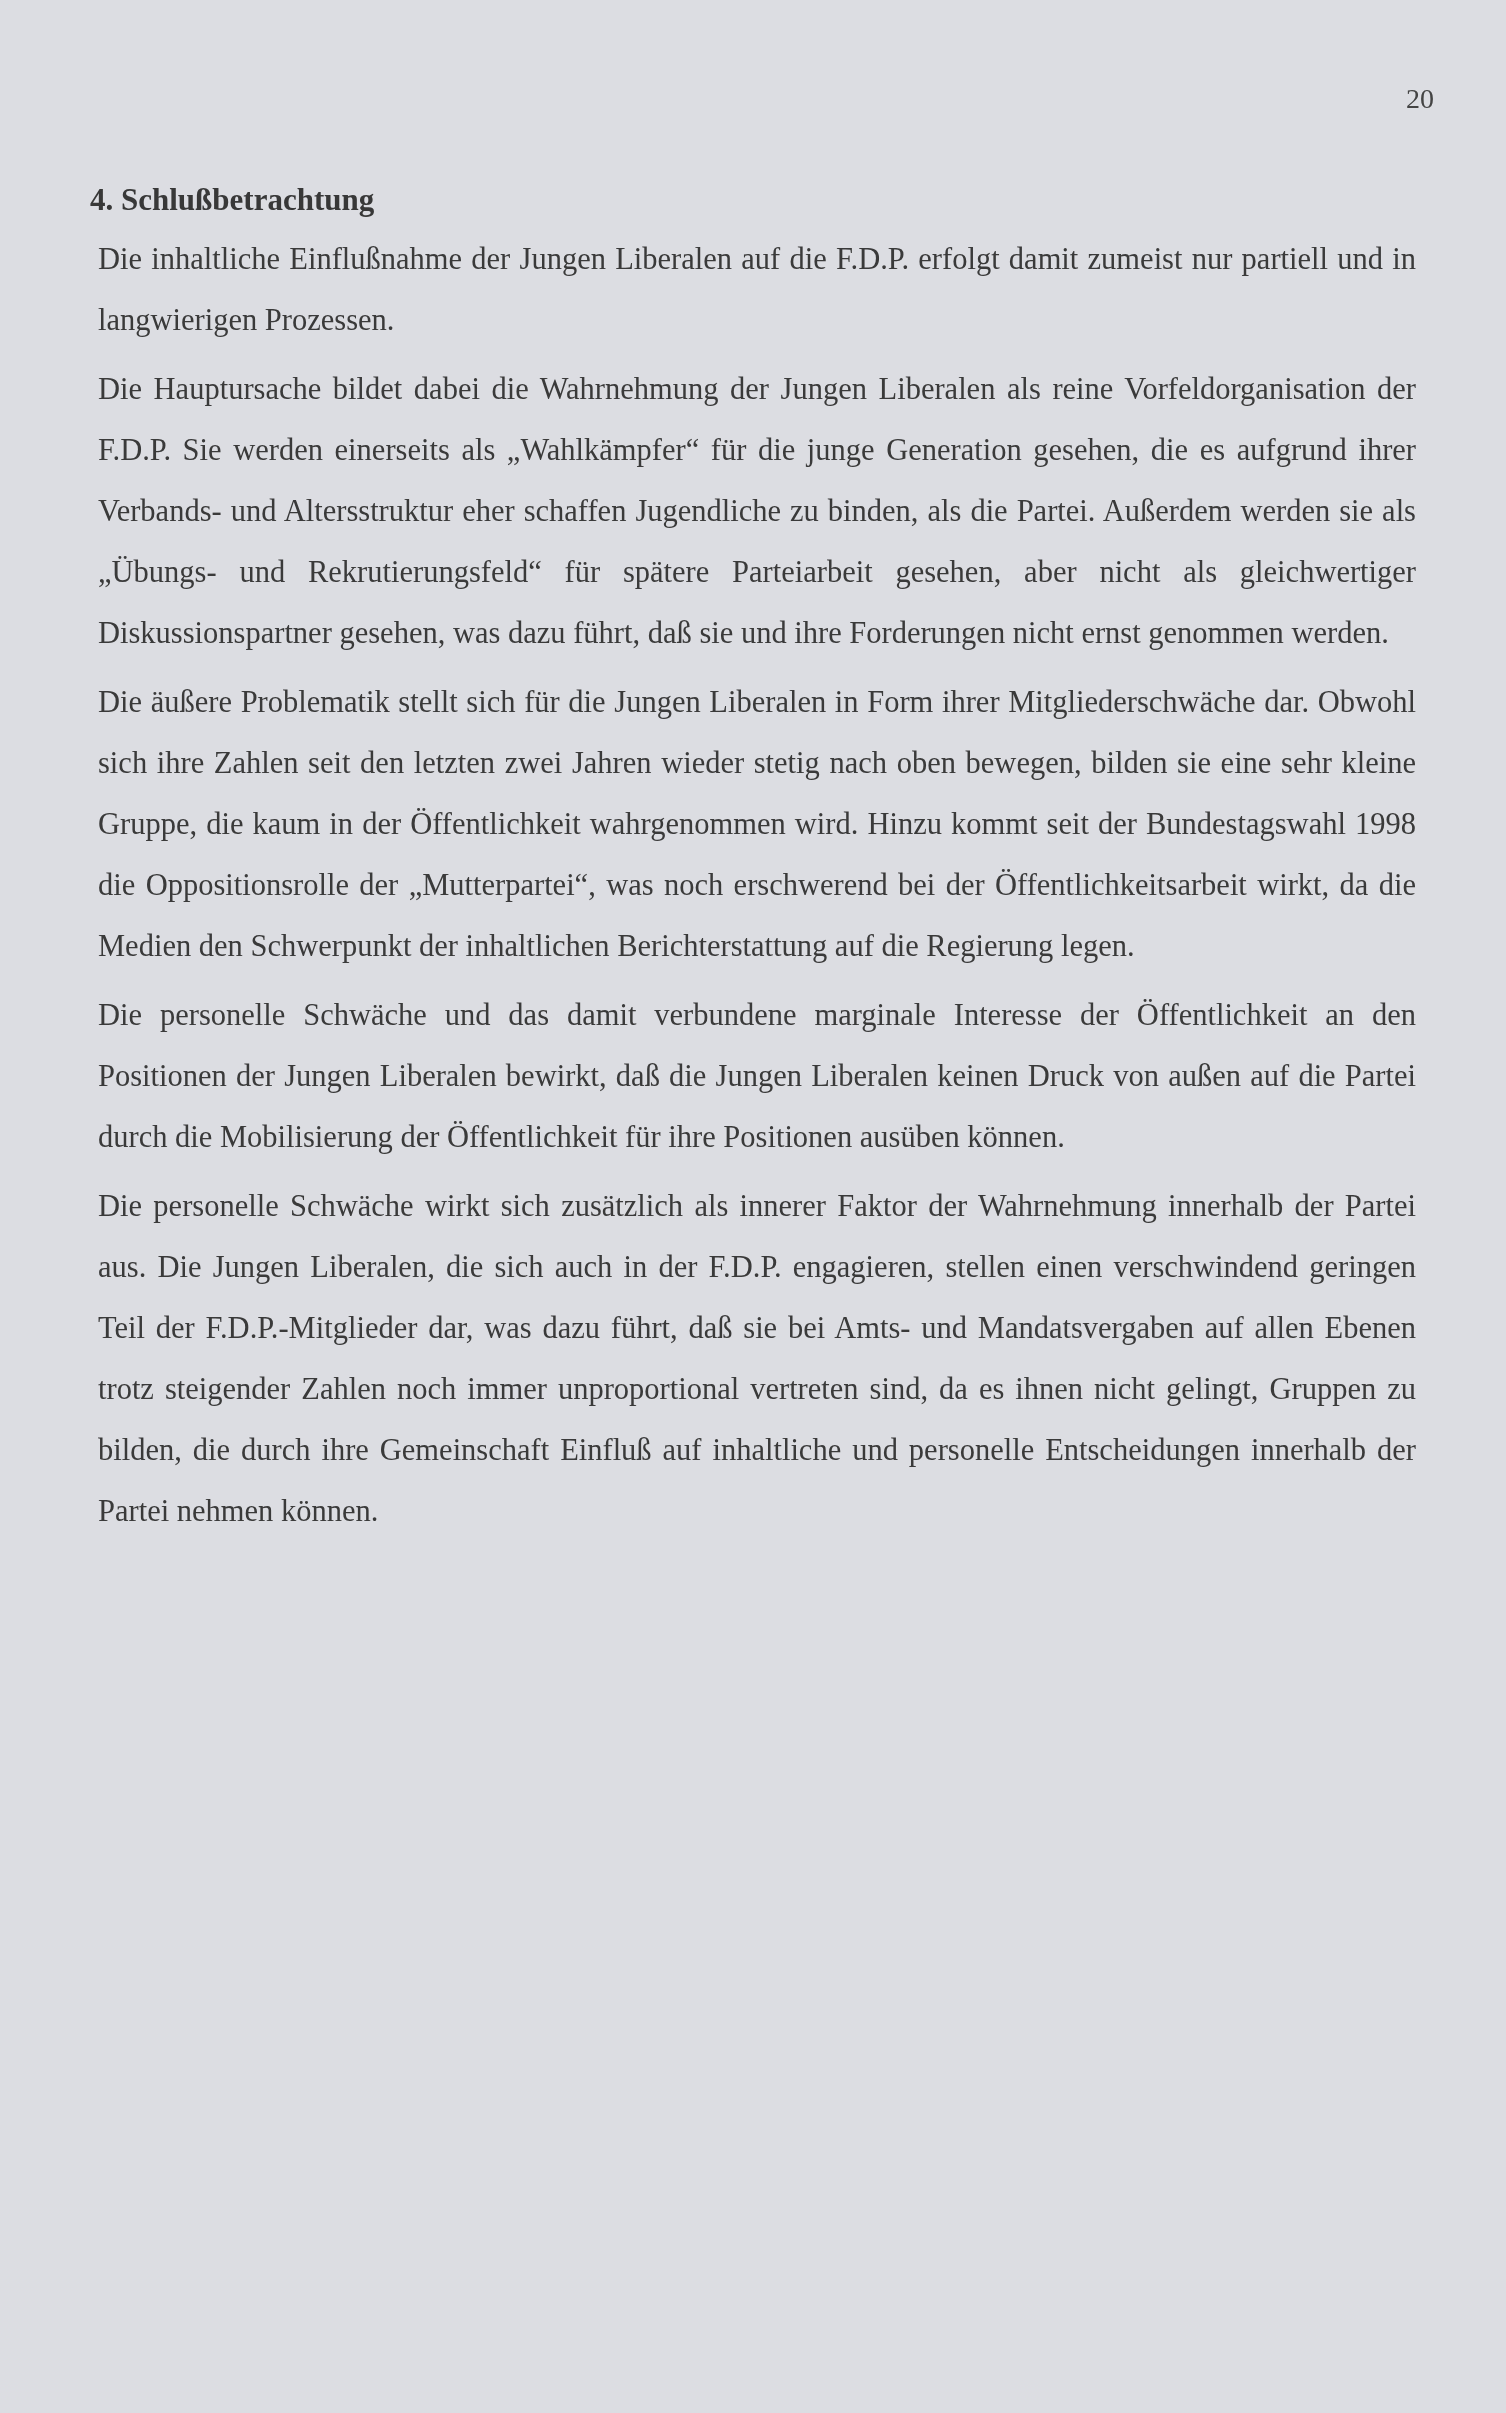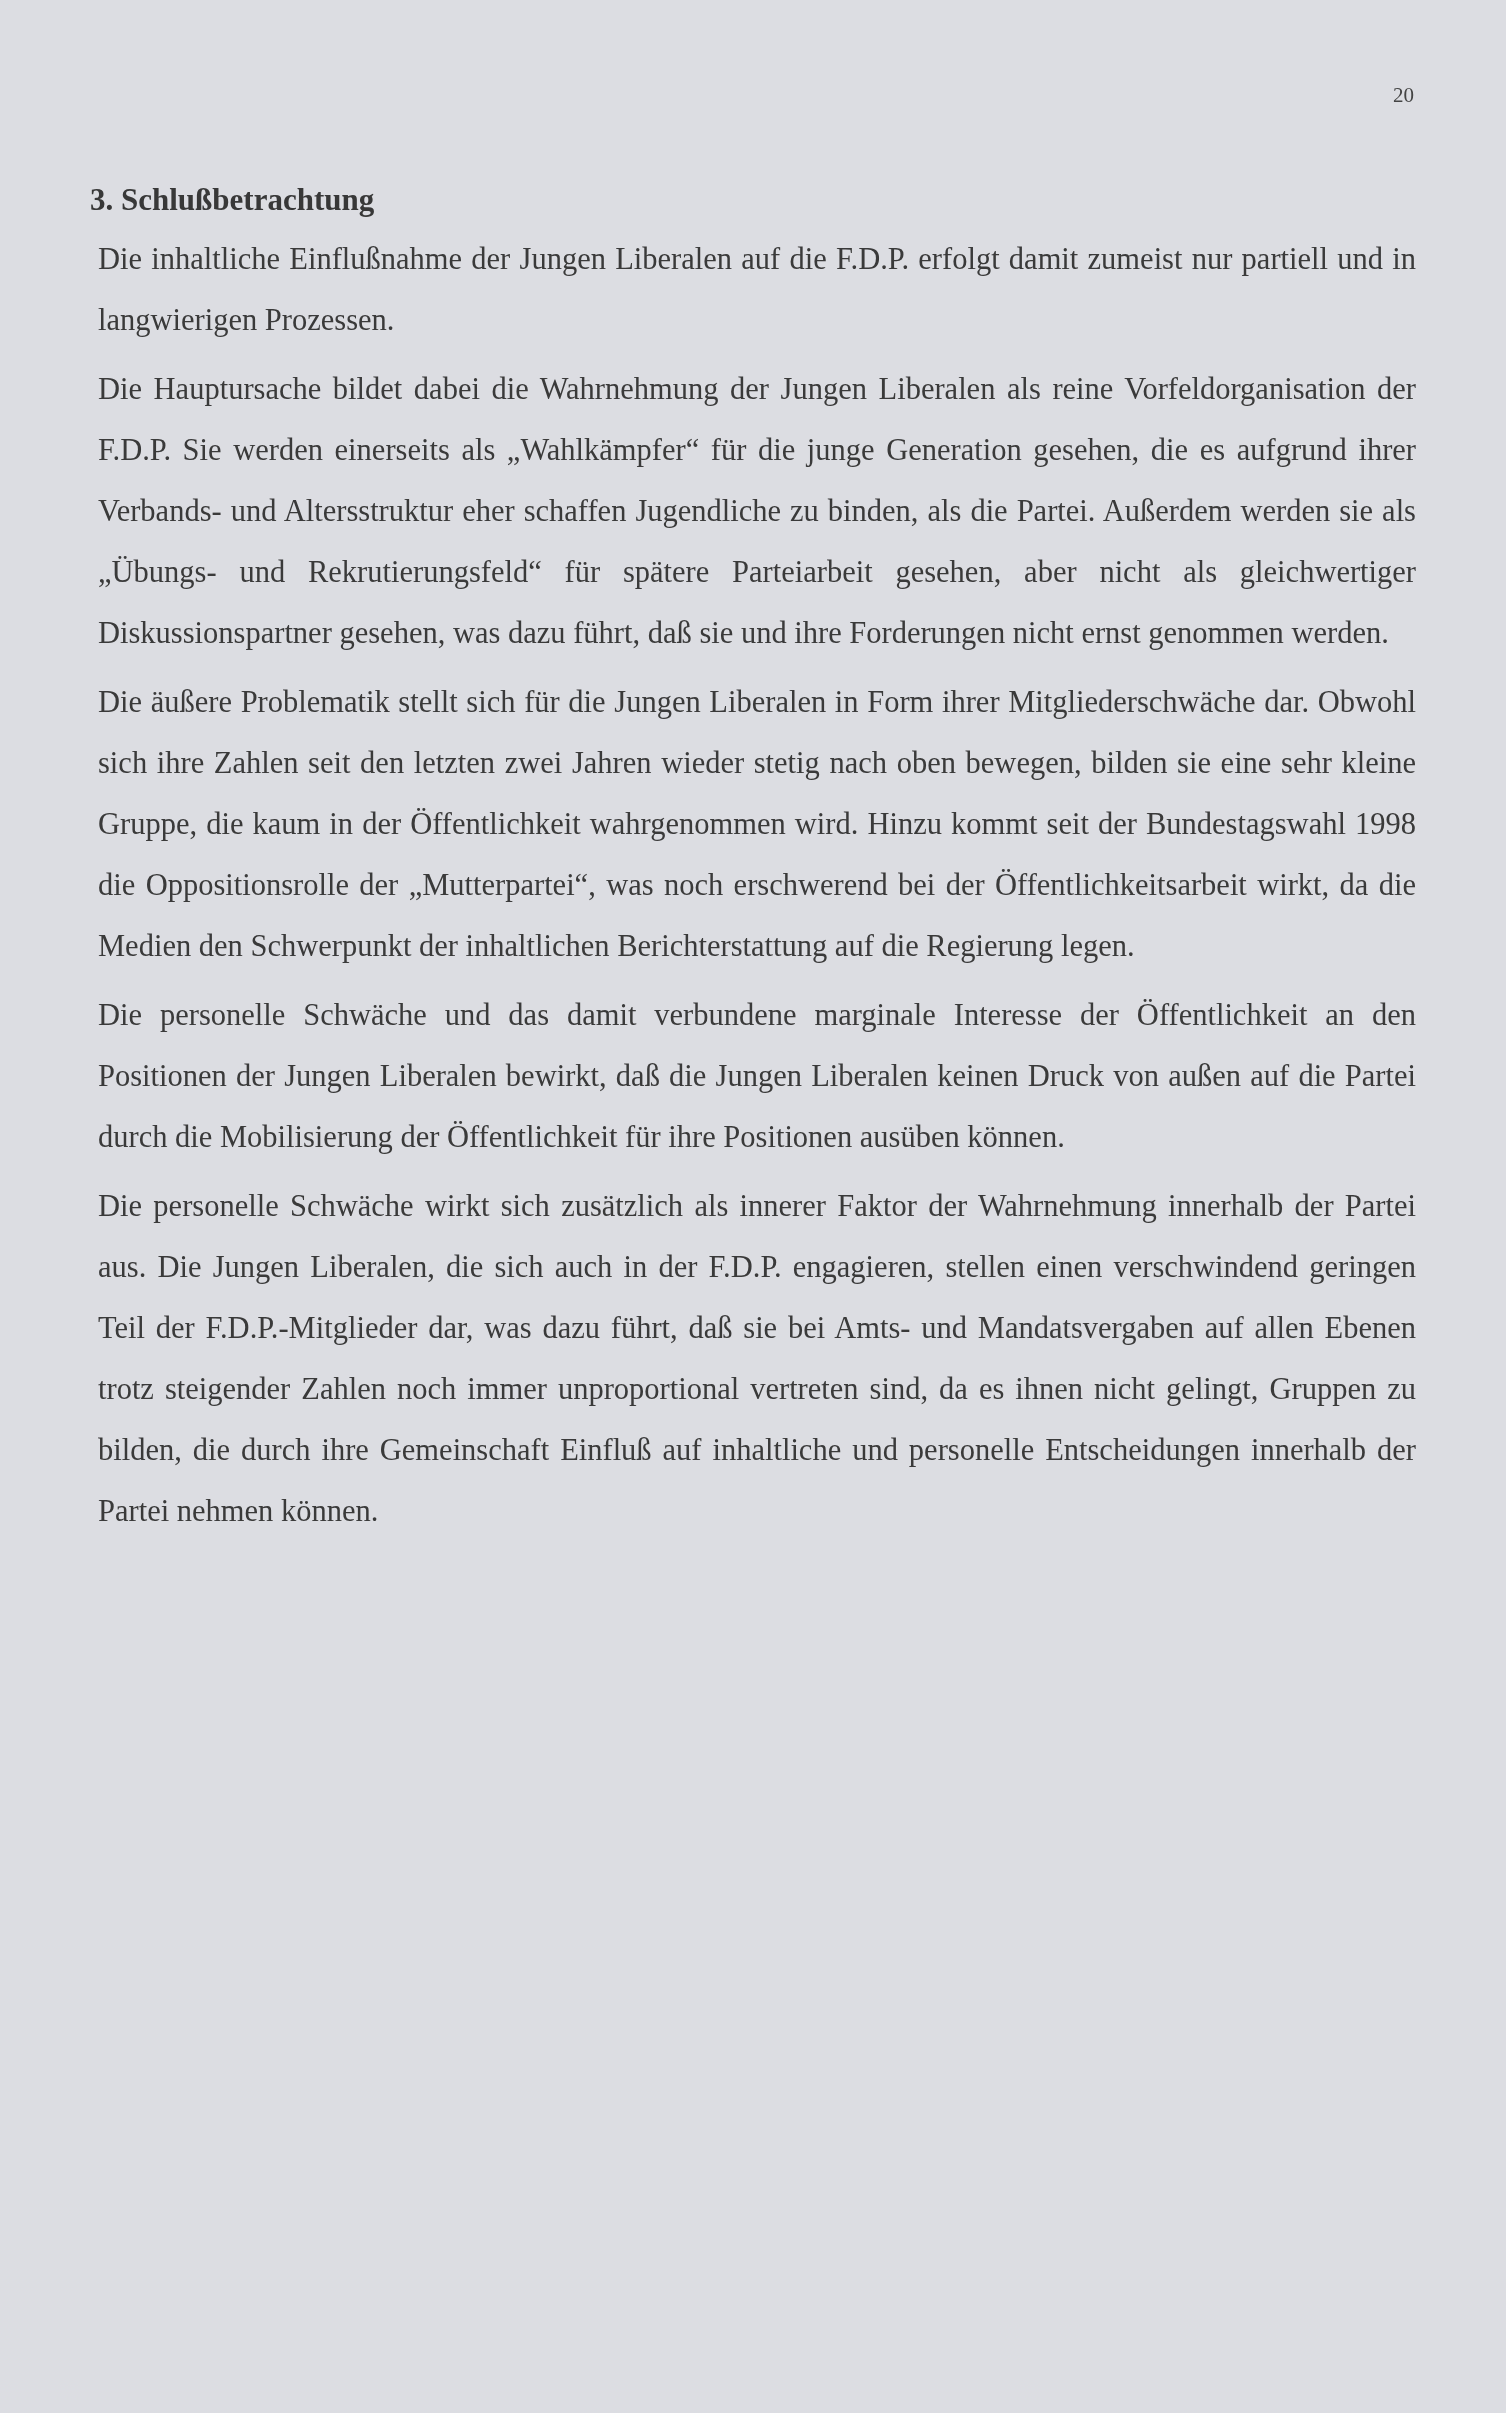--- a/index.html
+++ b/index.html
@@ -11,22 +11,22 @@
       height: 2413px;
       background: #dcdde2;
       position: relative;
       overflow: hidden;
       font-family: "Liberation Serif", "DejaVu Serif", serif;
       color: #3a3a3a;
     }
     .page-number {
       position: absolute;
       top: 83px;
-      right: 92px;
-      font-size: 21px;
+      right: 72px;
+      font-size: 28px;
       letter-spacing: 0;
       color: #444;
     }
     .content {
       position: absolute;
       left: 90px;
       top: 179px;
       width: 1334px;
     }
     .heading {
@@ -43,20 +43,20 @@
       text-align: justify;
       text-align-last: left;
     }
   </style>
 </head>
 <body>
 
 <div class="page-number">20</div>
 
 <div class="content">
-  <h2 class="heading">3. Schlußbetrachtung</h2>
+  <h2 class="heading">4. Schlußbetrachtung</h2>
   <p class="para">Die inhaltliche Einflußnahme der Jungen Liberalen auf die F.D.P. erfolgt damit zumeist nur partiell und in langwierigen Prozessen.</p>
   <p class="para">Die Hauptursache bildet dabei die Wahrnehmung der Jungen Liberalen als reine Vorfeldorganisation der F.D.P. Sie werden einerseits als „Wahlkämpfer“ für die junge Generation gesehen, die es aufgrund ihrer Verbands- und Altersstruktur eher schaffen Jugendliche zu binden, als die  Partei. Außerdem werden sie als „Übungs- und Rekrutierungsfeld“ für spätere Parteiarbeit gesehen, aber nicht als gleichwertiger Diskussionspartner gesehen, was dazu führt, daß sie und ihre Forderungen nicht ernst genommen werden.</p>
   <p class="para">Die äußere Problematik stellt sich für die Jungen Liberalen in Form ihrer Mitgliederschwäche dar. Obwohl sich ihre Zahlen seit den letzten zwei Jahren wieder stetig nach oben bewegen, bilden sie eine sehr kleine Gruppe, die kaum in der Öffentlichkeit wahrgenommen wird. Hinzu kommt seit der Bundestagswahl 1998 die Oppositionsrolle der „Mutterpartei“, was noch erschwerend bei der Öffentlichkeitsarbeit wirkt, da die Medien den Schwerpunkt der inhaltlichen Berichterstattung auf die Regierung legen.</p>
   <p class="para">Die personelle Schwäche und das damit verbundene marginale Interesse der Öffentlichkeit an den Positionen der Jungen Liberalen bewirkt, daß die Jungen Liberalen keinen Druck von außen auf die Partei durch die Mobilisierung der Öffentlichkeit für ihre Positionen  ausüben können.</p>
   <p class="para">Die personelle Schwäche wirkt sich zusätzlich als innerer Faktor der Wahrnehmung innerhalb der Partei aus. Die Jungen Liberalen, die sich auch in der F.D.P. engagieren, stellen einen verschwindend geringen Teil der F.D.P.-Mitglieder dar, was dazu führt, daß sie bei Amts- und Mandatsvergaben auf  allen Ebenen trotz steigender Zahlen noch immer unproportional vertreten sind, da es ihnen nicht gelingt, Gruppen zu bilden, die durch ihre Gemeinschaft Einfluß auf inhaltliche und personelle Entscheidungen innerhalb der Partei nehmen können.</p>
 </div>
 
 
 </body></html>

